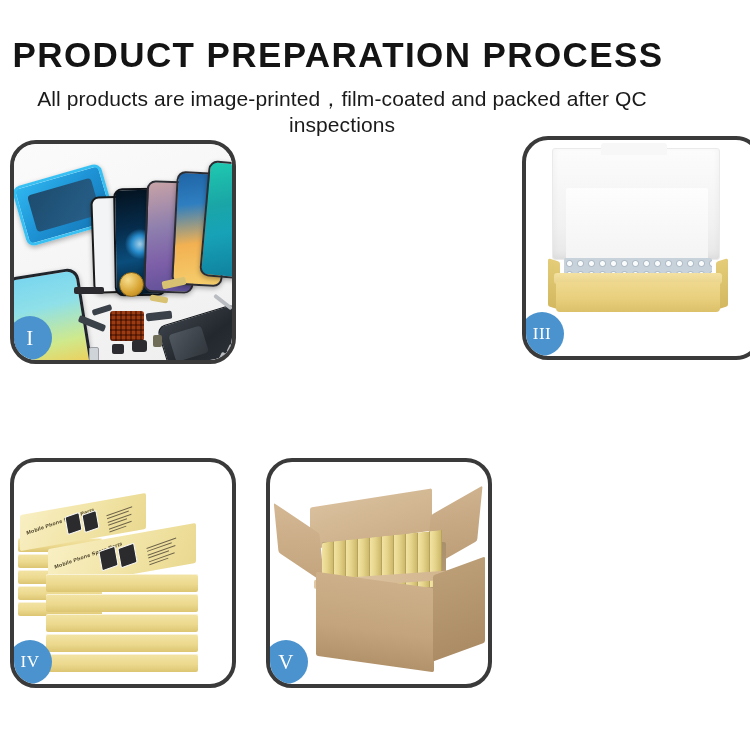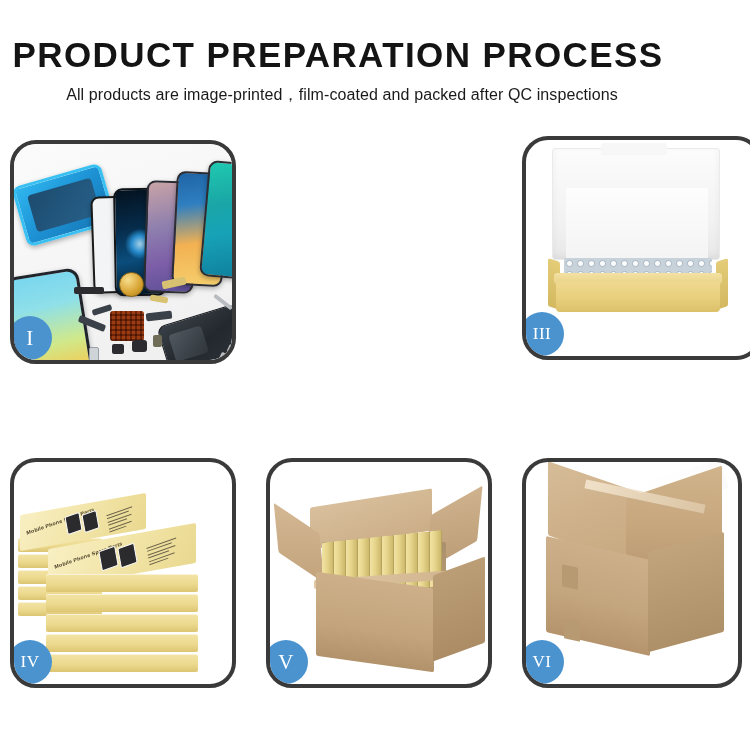--- a/index.html
+++ b/index.html
@@ -13,21 +13,21 @@
   .page{position:relative;width:750px;height:750px;}
 
   
   .header{position:absolute;left:0;top:0;width:676px;text-align:center;}
   .title{
     font-size:35px;font-weight:700;color:#141414;
     letter-spacing:1.4px;margin-top:36px;line-height:1.1;
     font-family:"Liberation Sans","DejaVu Sans",sans-serif;
   }
   .subtitle{
-    font-size:16px;color:#1a1a1a;margin-top:10px;letter-spacing:.1px;
+    font-size:21px;color:#1a1a1a;margin-top:10px;letter-spacing:.1px;
     font-family:"Liberation Sans","DejaVu Sans",sans-serif;
     padding-left:8px;
   }
 
   
   .grid{position:absolute;left:0;top:0;width:750px;height:750px;}
   .panel{
     position:absolute;
     border:4px solid #3a3a3a;
     border-radius:26px;
@@ -373,28 +373,15 @@
           <i style="left:96px"></i>
             <i style="left:108px"></i>
         </div>
         <div class="c5-rim"></div>
         <div class="c5-front"></div>
         <div class="c5-right"></div>
       </div>
       <div class="badge" style="left:-6px;bottom:0px;">V</div>
     </div>
 
-    <div class="panel" style="left:522px;top:458px;width:220px;height:230px;">
-      <div class="panel-inner">
-        <div class="c6-film"></div>
-        <div class="c6-top"></div>
-        <div class="c6-top2"></div>
-        <div class="c6-tape"></div>
-        <div class="c6-front"></div>
-        <div class="c6-right"></div>
-        <div class="c6-tab" style="left:36px;top:104px;width:16px;height:22px;transform:skewY(13deg);"></div>
-        <div class="c6-tab" style="left:38px;top:158px;width:16px;height:20px;transform:skewY(13deg);"></div>
-      </div>
-      <div class="badge small-num" style="left:-6px;bottom:0px;">VI</div>
-    </div>
 
   </div>
 </div>
 
 </body></html>

